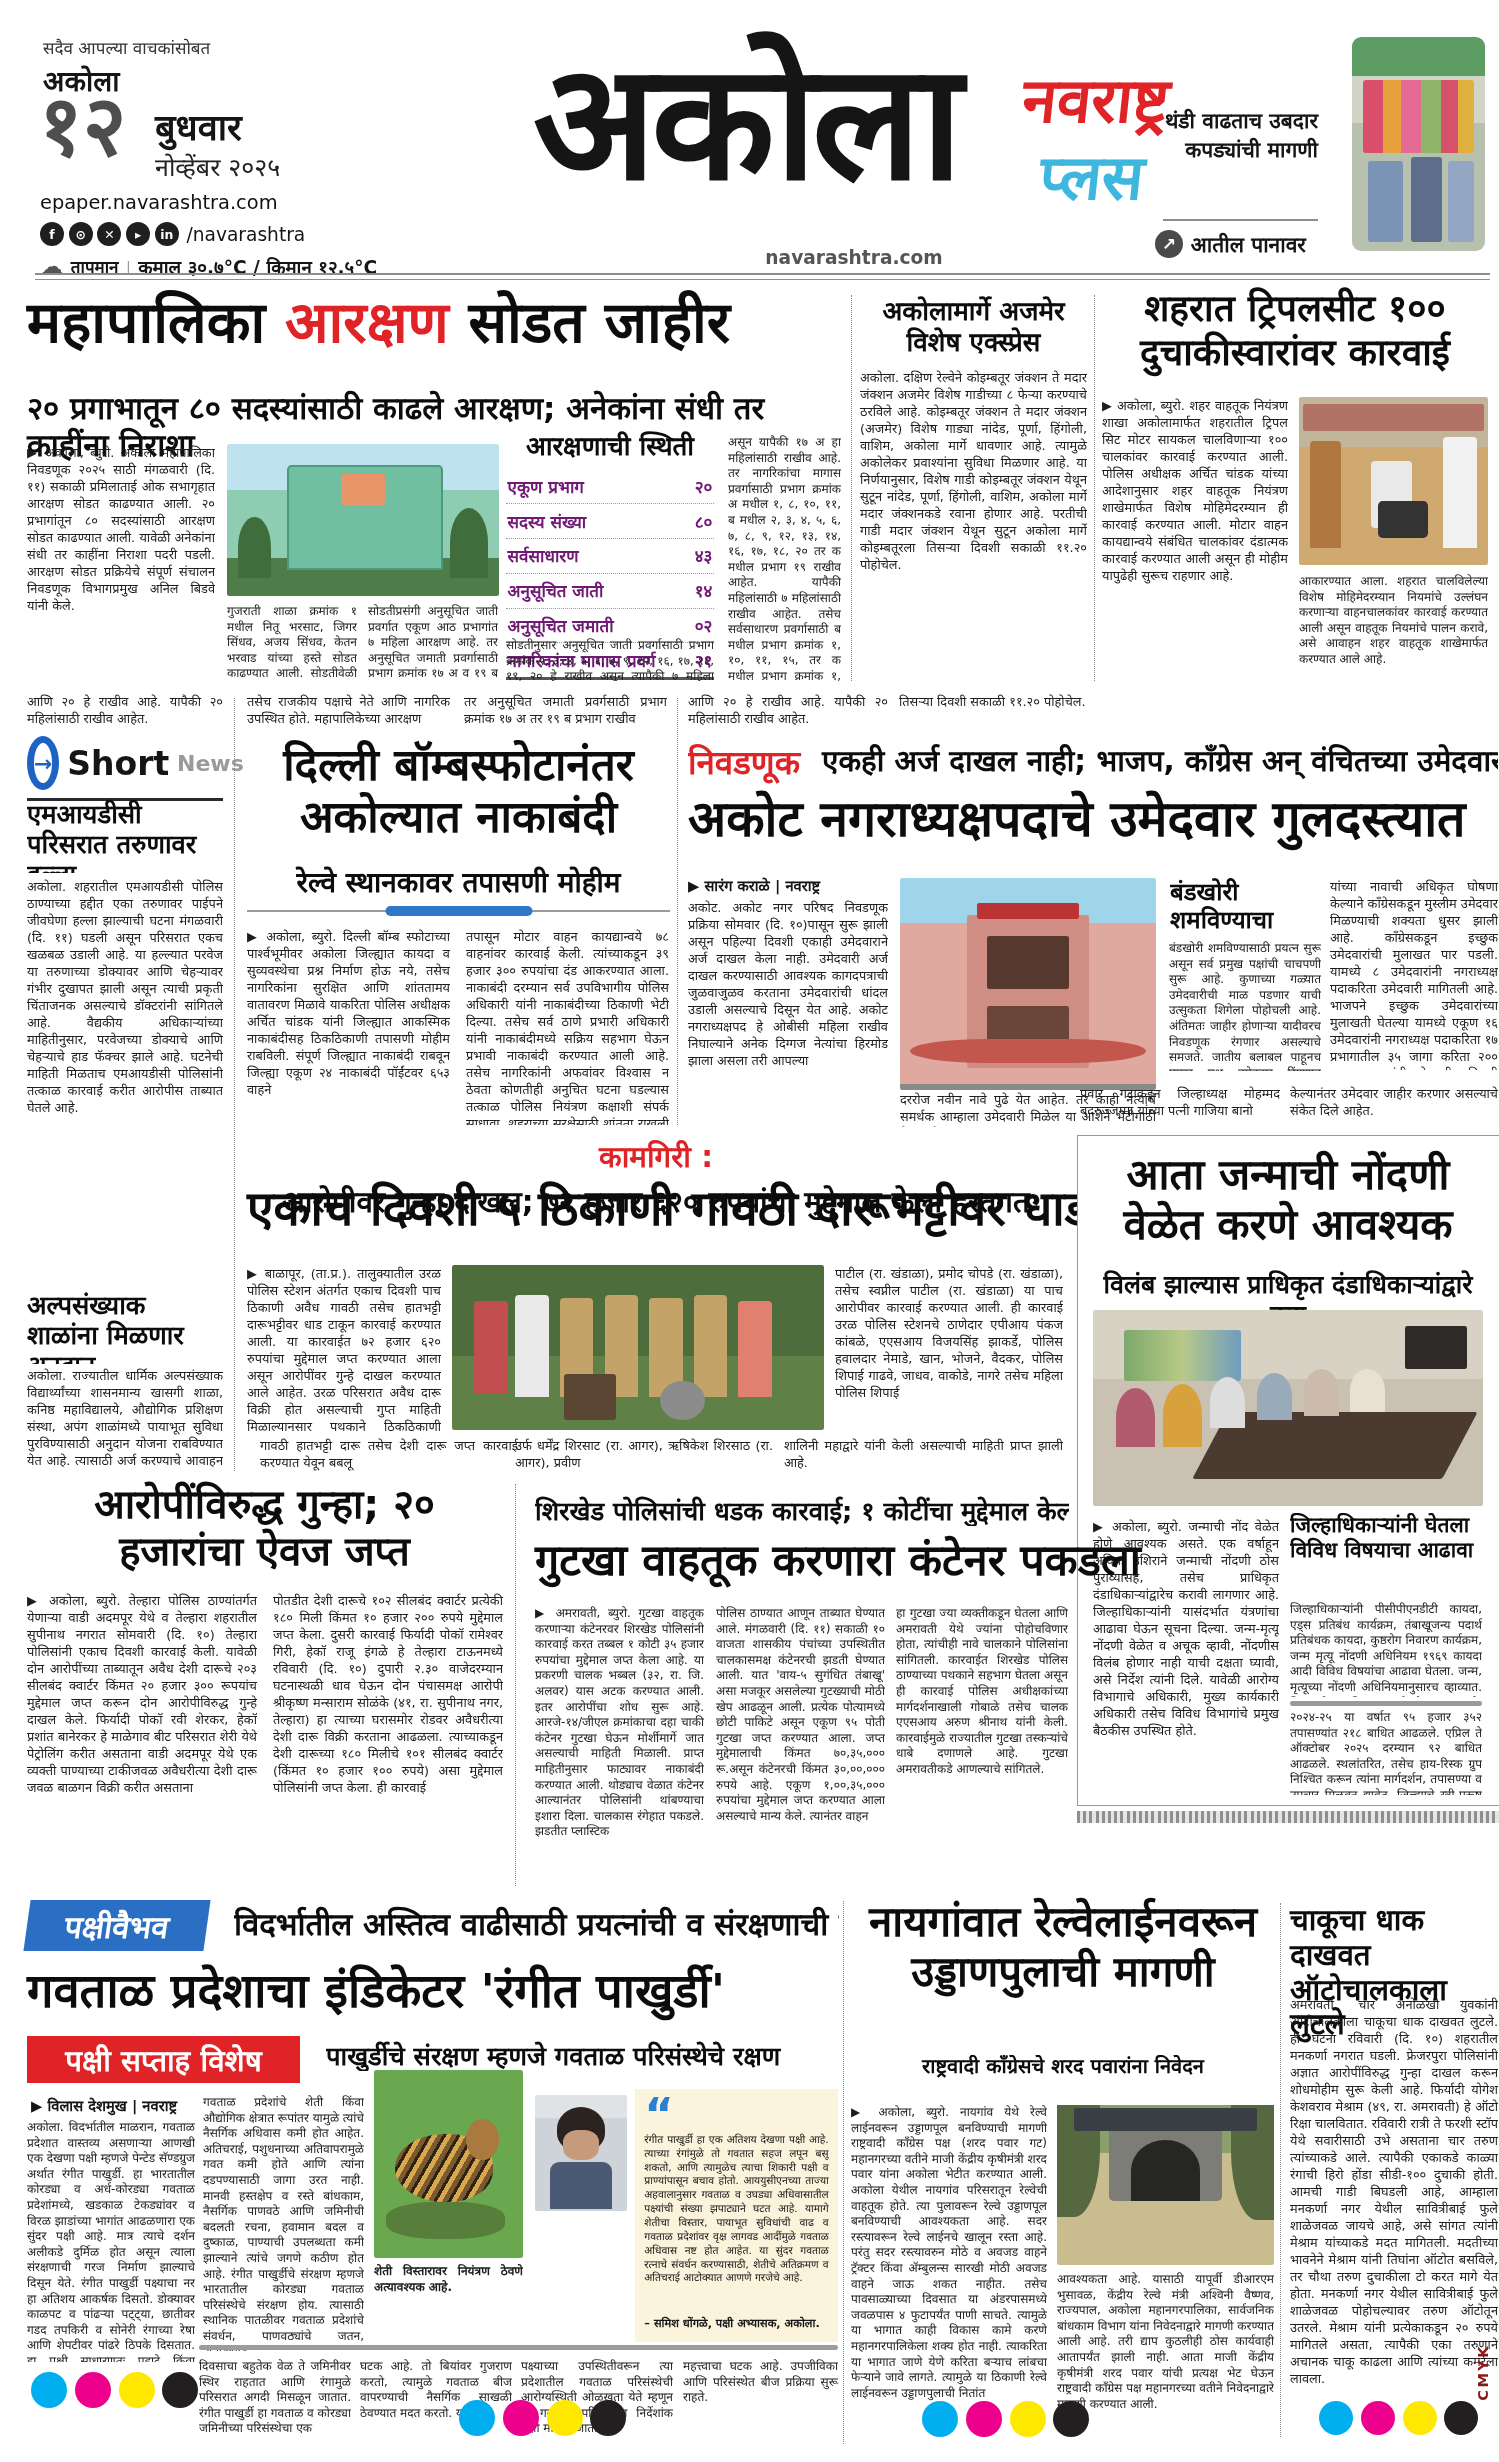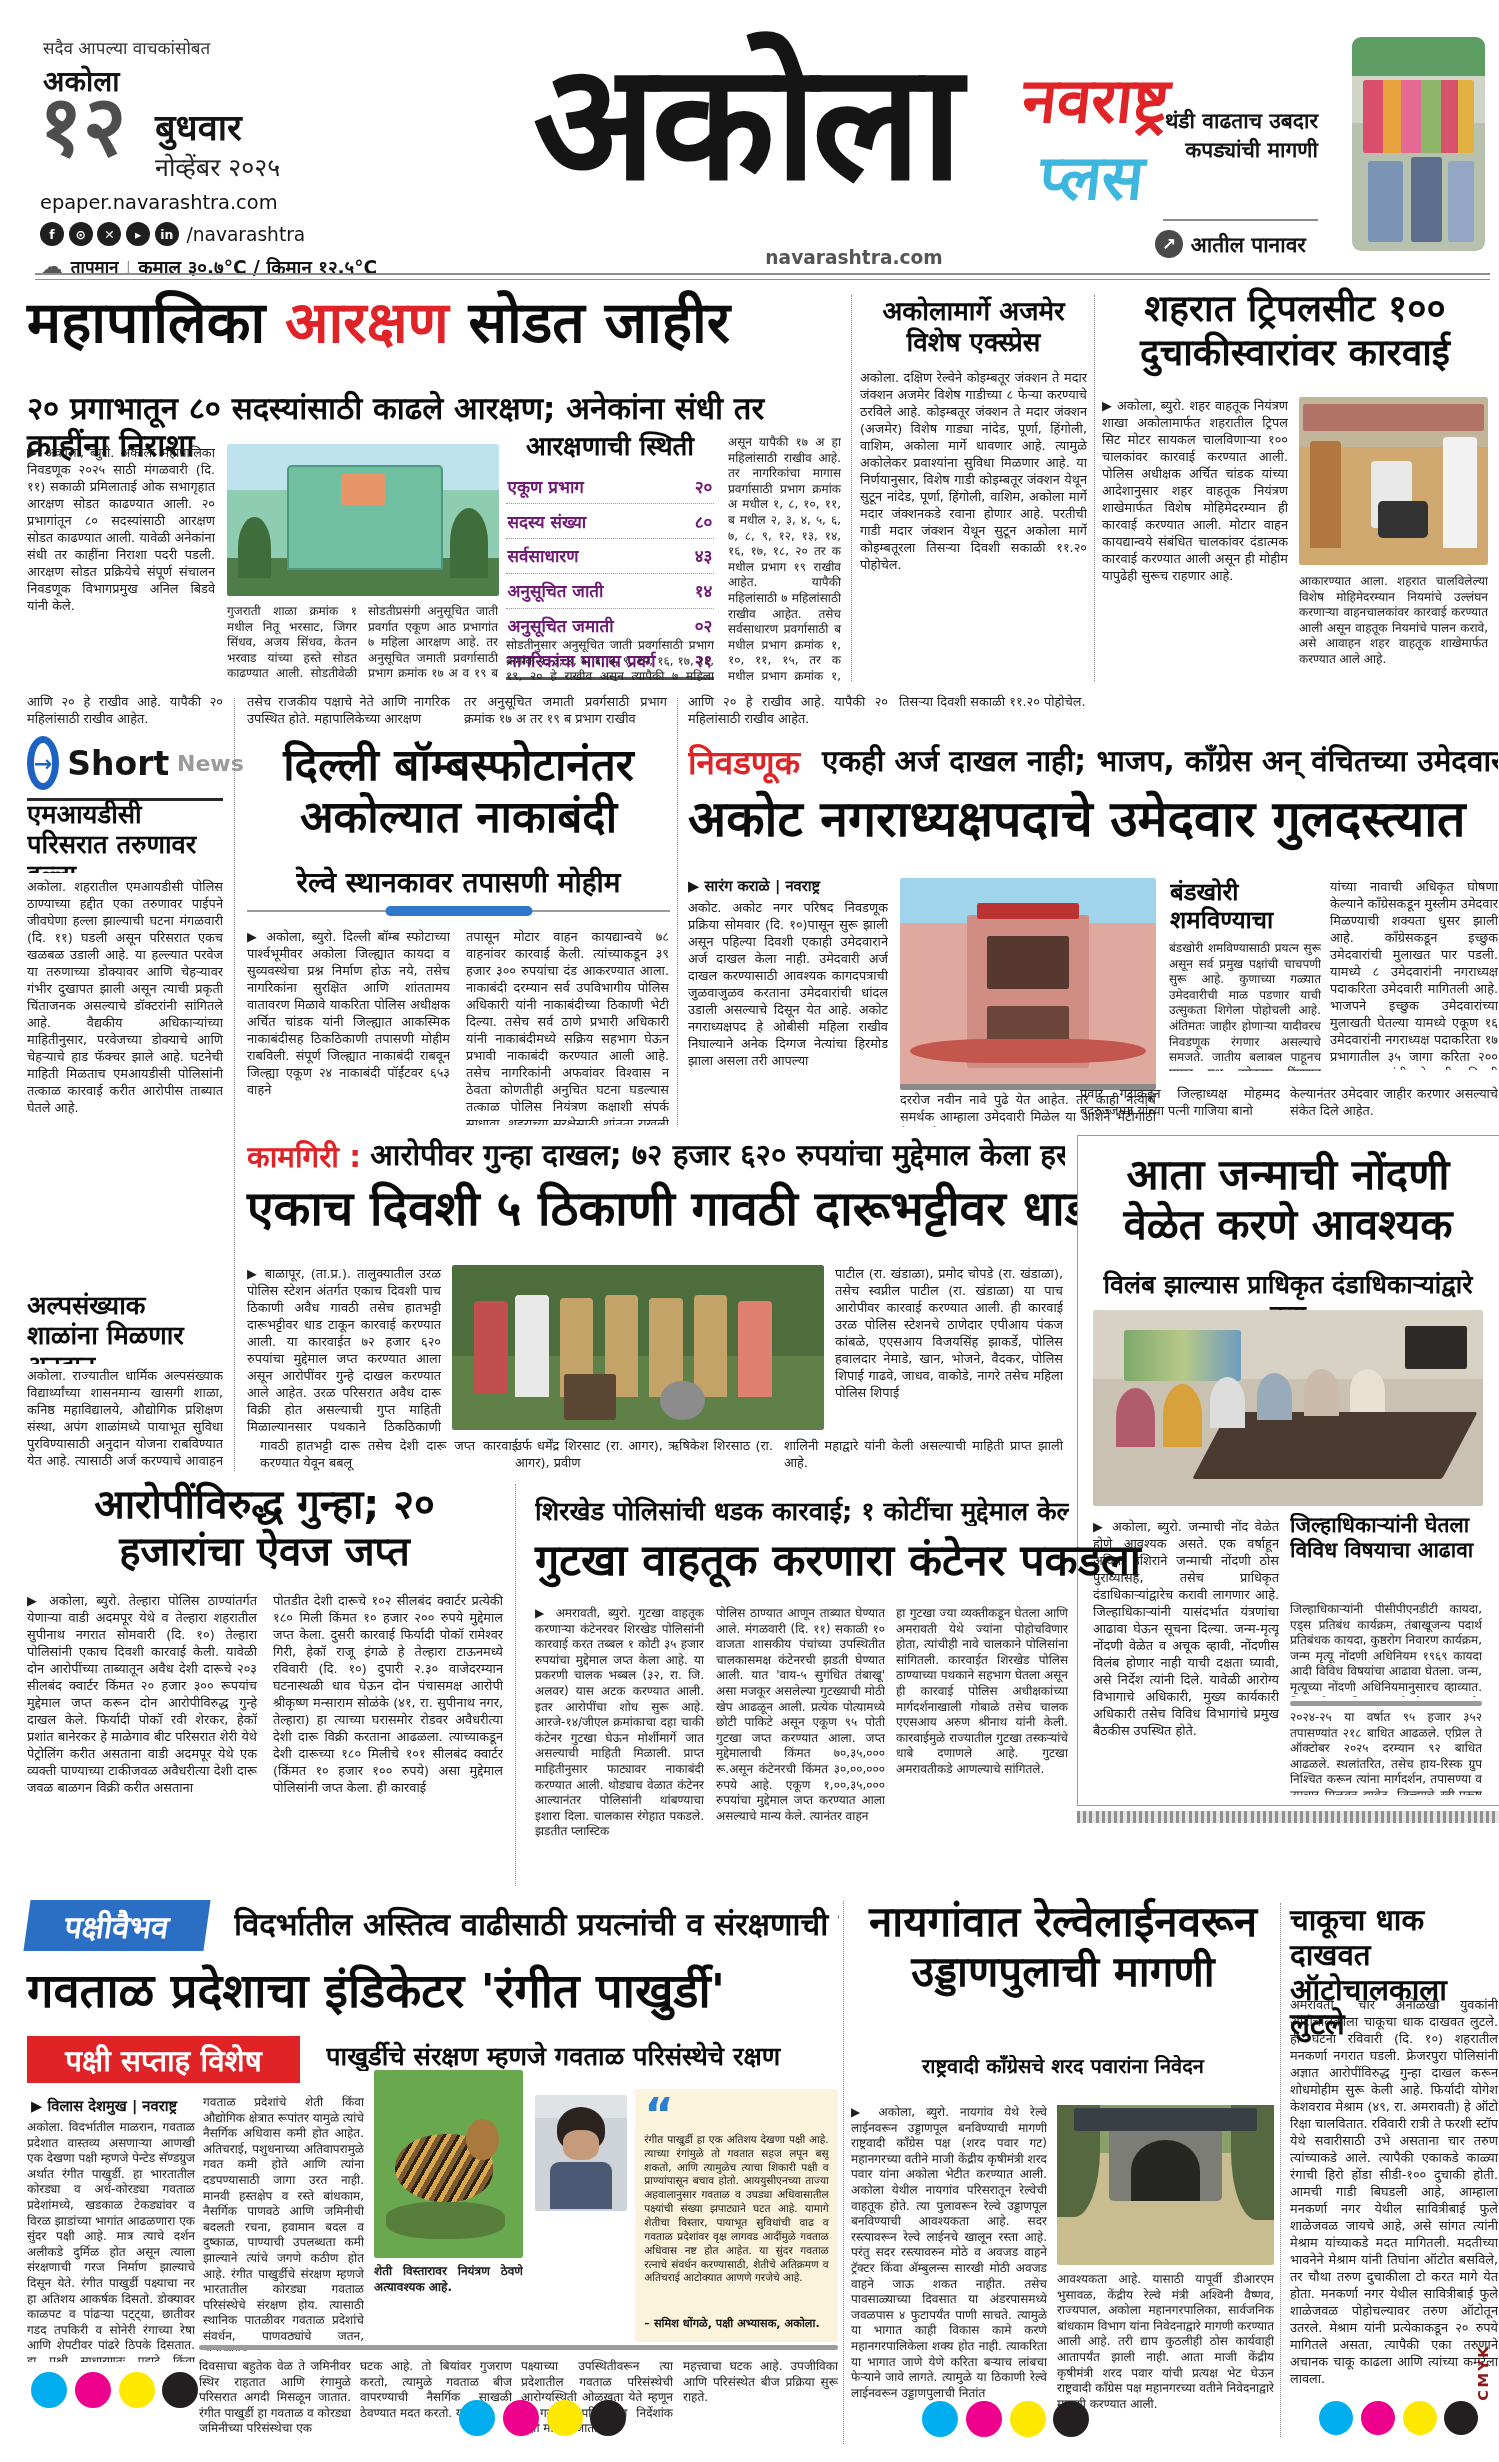--- a/index.html
+++ b/index.html
@@ -189,21 +189,21 @@
     <div style="position:absolute;left:30%;top:12%;width:40%;height:8%;background:#b33;border-radius:2.3px;"></div>
     <div style="position:absolute;left:4%;top:78%;width:92%;height:12%;background:#c4574d;border-radius:40%/60%;"></div>
   </div>
   <div class="abs bt j clip" style="left:900px;top:1091px;width:256px;height:36px;">दररोज नवीन नावे पुढे येत आहेत. तर काही नेत्यांचे समर्थक आम्हाला उमेदवारी मिळेल या आशेने भेटीगाठी घेत आहेत.</div>
   <div class="abs hl clip" style="left:1170px;top:878px;width:152px;height:59px;font-size:24px;">बंडखोरी शमविण्याचा प्रयल</div>
   <div class="abs bts j clip" style="left:1169px;top:941px;width:152px;height:130px;">बंडखोरी शमविण्यासाठी प्रयत्न सुरू असून सर्व प्रमुख पक्षांची चाचपणी सुरू आहे. कुणाच्या गळ्यात उमेदवारीची माळ पडणार याची उत्सुकता शिगेला पोहोचली आहे. अंतिमतः जाहीर होणाऱ्या यादीवरच निवडणूक रंगणार असल्याचे समजते. जातीय बलाबल पाहूनच प्रमुख पक्ष उमेदवार रिंगणात उतरविणार असल्याची चर्चा आहे.</div>
   <div class="abs bt j clip" style="left:1330px;top:878px;width:168px;height:192px;">यांच्या नावाची अधिकृत घोषणा केल्याने काँग्रेसकडून मुस्लीम उमेदवार मिळण्याची शक्यता धुसर झाली आहे. काँग्रेसकडून इच्छुक उमेदवारांची मुलाखत पार पडली. यामध्ये ८ उमेदवारांनी नगराध्यक्ष पदाकरिता उमेदवारी मागितली आहे. भाजपने इच्छुक उमेदवारांच्या मुलाखती घेतल्या यामध्ये एकूण १६ उमेदवारांनी नगराध्यक्ष पदाकरिता १७ प्रभागातील ३५ जागा करिता २०० च्यावर इच्छुकांनी उमेदवारी मागितली आहे. वंचितकडे ५ उमेदवारांनी नगराध्यक्ष पदासाठी उमेदवारी मागितली आहे. मात्र यावेळी वेट अँड वॉच भूमिका ठेवत इतर पक्षांनी नगराध्यक्ष पदाचे उमेदवार घोषित</div>
   <div class="abs bt j clip" style="left:1080px;top:1085px;width:200px;height:39px;">पवार गटाकडून जिल्हाध्यक्ष मोहम्मद बदरुज्जम्मा यांच्या पत्नी गाजिया बानो</div>
   <div class="abs bt j clip" style="left:1290px;top:1085px;width:208px;height:39px;">केल्यानंतर उमेदवार जाहीर करणार असल्याचे संकेत दिले आहेत.</div>
 
-  <div class="abs" style="left:247px;top:1135px;width:818px;display:flex;align-items:center;gap:9.3px;white-space:nowrap;overflow:hidden;">
+  <div class="abs" style="left:247px;top:1135px;width:818px;display:flex;align-items:center;gap:9.3px;white-space:nowrap;overflow:hidden;flex-direction:column;">
     <span class="kicker-label" style="font-size:29.5px;">कामगिरी :</span>
     <span class="hl" style="font-size:29.5px;">आरोपीवर गुन्हा दाखल; ७२ हजार ६२० रुपयांचा मुद्देमाल केला हस्तगत</span>
   </div>
   <div class="abs hl c" style="left:247px;top:1180px;width:818px;font-size:48px;white-space:nowrap;">एकाच दिवशी ५ ठिकाणी गावठी दारूभट्टीवर धाड</div>
   <div class="abs bt j clip" style="left:247px;top:1265px;width:194px;height:166px;">▶ बाळापूर, (ता.प्र.). तालुक्यातील उरळ पोलिस स्टेशन अंतर्गत एकाच दिवशी पाच ठिकाणी अवैध गावठी तसेच हातभट्टी दारूभट्टीवर धाड टाकून कारवाई करण्यात आली. या कारवाईत ७२ हजार ६२० रुपयांचा मुद्देमाल जप्त करण्यात आला असून आरोपींवर गुन्हे दाखल करण्यात आले आहेत. उरळ परिसरात अवैध दारू विक्री होत असल्याची गुप्त माहिती मिळाल्यानुसार पथकाने ठिकठिकाणी सापळा रचून ही कारवाई केली.</div>
   <div class="abs photo" style="left:452px;top:1265px;width:372px;height:165px;background:linear-gradient(180deg,#4d6e3c 0 55%,#5f8147 55% 100%);">
     <div style="position:absolute;left:6%;top:22%;width:9%;height:56%;background:#c14f4f;border-radius:3.9px 3.9px 0 0;"></div>
     <div style="position:absolute;left:17%;top:18%;width:9%;height:62%;background:#e9e9e9;border-radius:3.9px 3.9px 0 0;"></div>
     <div style="position:absolute;left:29%;top:20%;width:9%;height:60%;background:#c3a368;border-radius:3.9px 3.9px 0 0;"></div>
     <div style="position:absolute;left:41%;top:18%;width:9%;height:62%;background:#c3a368;border-radius:3.9px 3.9px 0 0;"></div>

